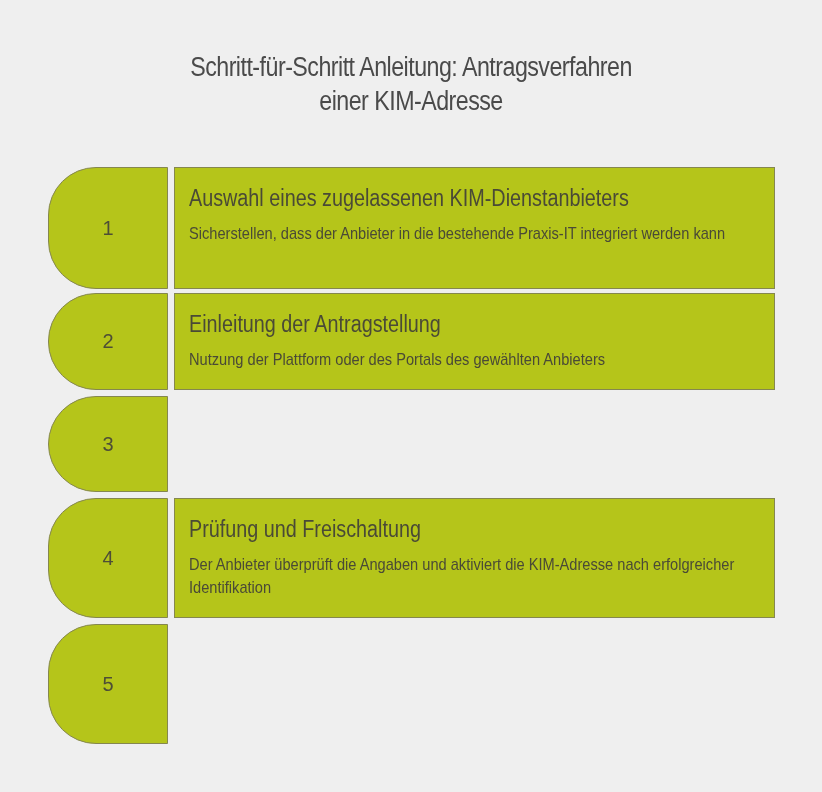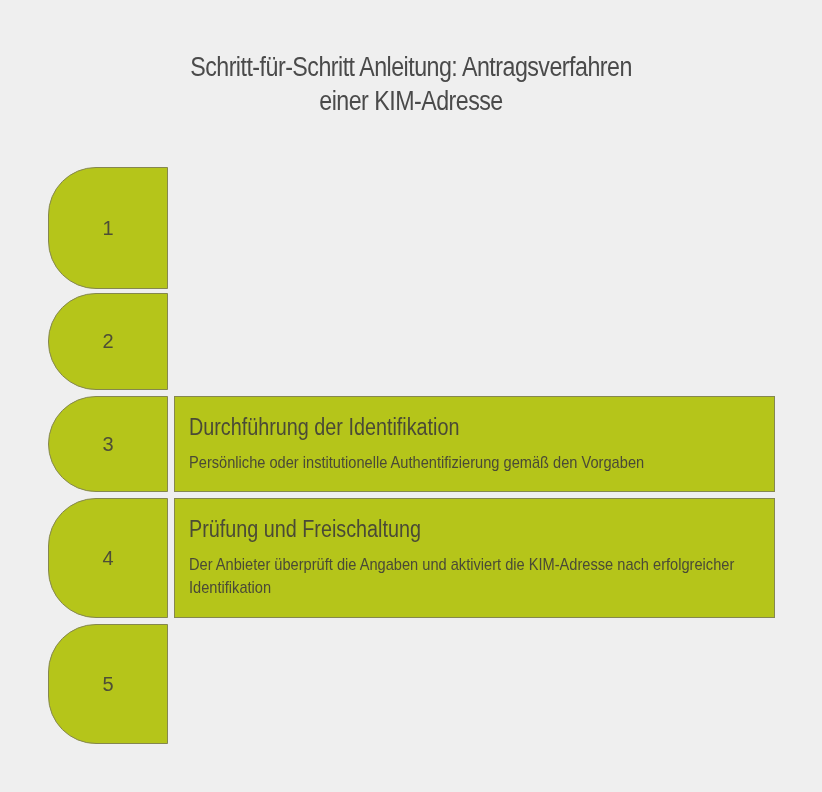--- a/index.html
+++ b/index.html
@@ -50,32 +50,36 @@
 </head>
 <body>
 
 <div class="title">
   <div>Schritt-für-Schritt Anleitung: Antragsverfahren</div>
   <div>einer KIM-Adresse</div>
 </div>
 
 <div class="step" style="top:167px;height:122px;">
   <div class="num">1</div>
+  <div class="box">
+    <h2>Auswahl eines zugelassenen KIM-Dienstanbieters</h2>
+    <p>Sicherstellen, dass der Anbieter in die bestehende Praxis-IT integriert werden kann</p>
+  </div>
 </div>
 
 <div class="step" style="top:293px;height:97px;">
   <div class="num">2</div>
+  <div class="box">
+    <h2>Einleitung der Antragstellung</h2>
+    <p>Nutzung der Plattform oder des Portals des gewählten Anbieters</p>
+  </div>
 </div>
 
 <div class="step" style="top:396px;height:96px;">
   <div class="num">3</div>
-  <div class="box">
-    <h2>Durchführung der Identifikation</h2>
-    <p>Persönliche oder institutionelle Authentifizierung gemäß den Vorgaben</p>
-  </div>
 </div>
 
 <div class="step" style="top:498px;height:120px;">
   <div class="num">4</div>
   <div class="box">
     <h2>Prüfung und Freischaltung</h2>
     <p>Der Anbieter überprüft die Angaben und aktiviert die KIM-Adresse nach erfolgreicher Identifikation</p>
   </div>
 </div>
 

